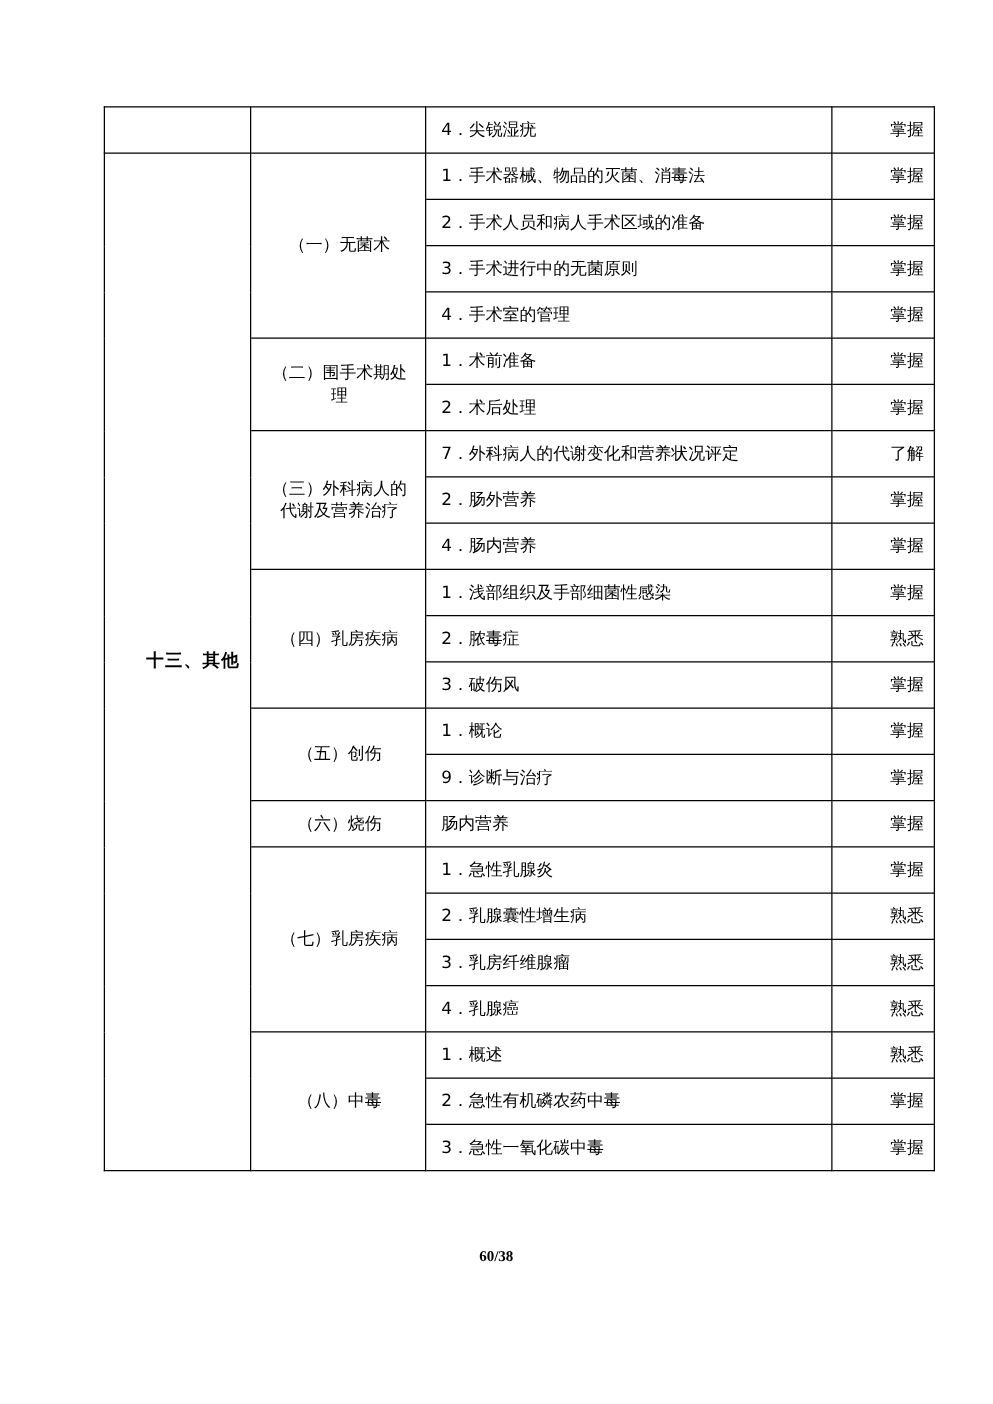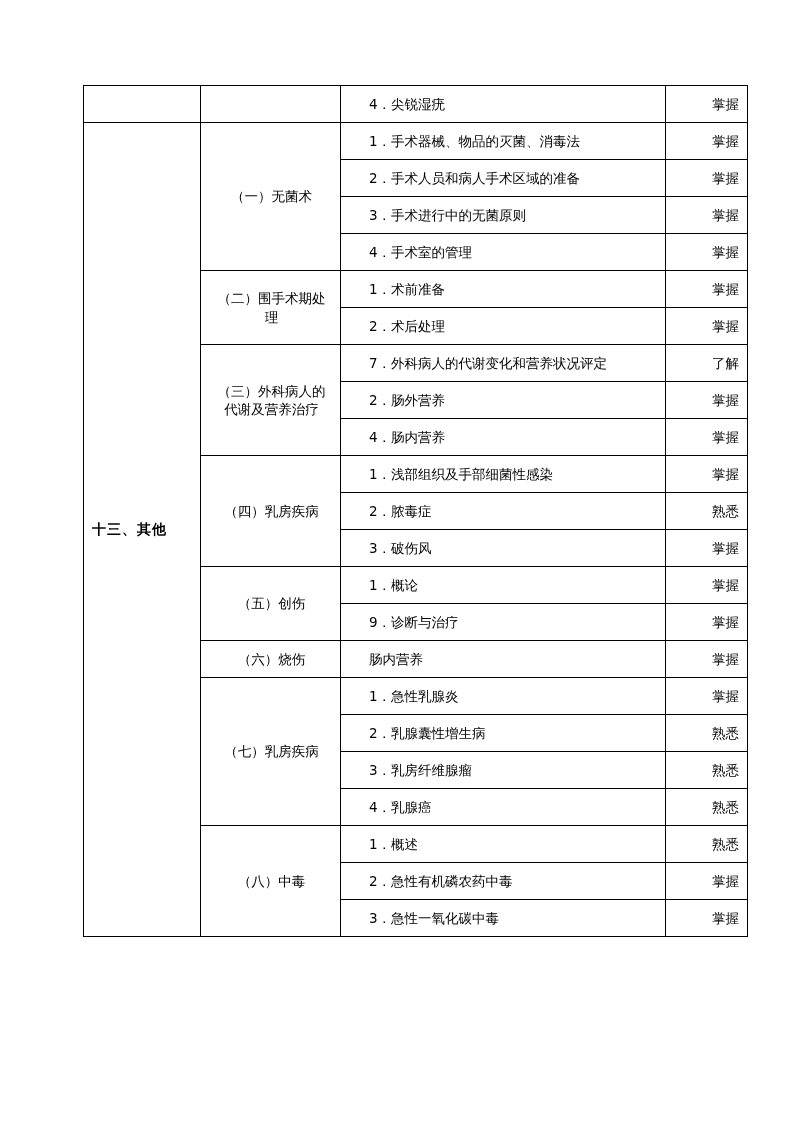--- a/index.html
+++ b/index.html
@@ -32,34 +32,34 @@
     border: 1px solid #000000;
     padding: 0 8px;
     font-size: 13.5px;
     line-height: 1.35;
     vertical-align: middle;
     height: 37px;
     box-sizing: border-box;
   }
   td.col-chapter {
     width: 117px;
-    text-align: left;
+    text-align: right;
     font-weight: bold;
     font-size: 14px;
     letter-spacing: 1px;
   }
   td.col-section {
     width: 140px;
     text-align: center;
     padding-left: 10px;
   }
   td.col-item {
     width: 325px;
     text-align: left;
-    padding-left: 28px;
+    padding-left: 12px;
   }
   td.col-level {
     width: 82px;
     text-align: right;
   }
   .page-number {
     position: absolute;
     top: 998px;
     left: 0;
     width: 794px;
@@ -185,14 +185,15 @@
         <td class="col-level">掌握</td>
       </tr>
       <tr>
         <td class="col-item">3．急性一氧化碳中毒</td>
         <td class="col-level">掌握</td>
       </tr>
 
     </tbody>
   </table>
 
+  <div class="page-number">60/38</div>
 
 </div>
 
 </body></html>

